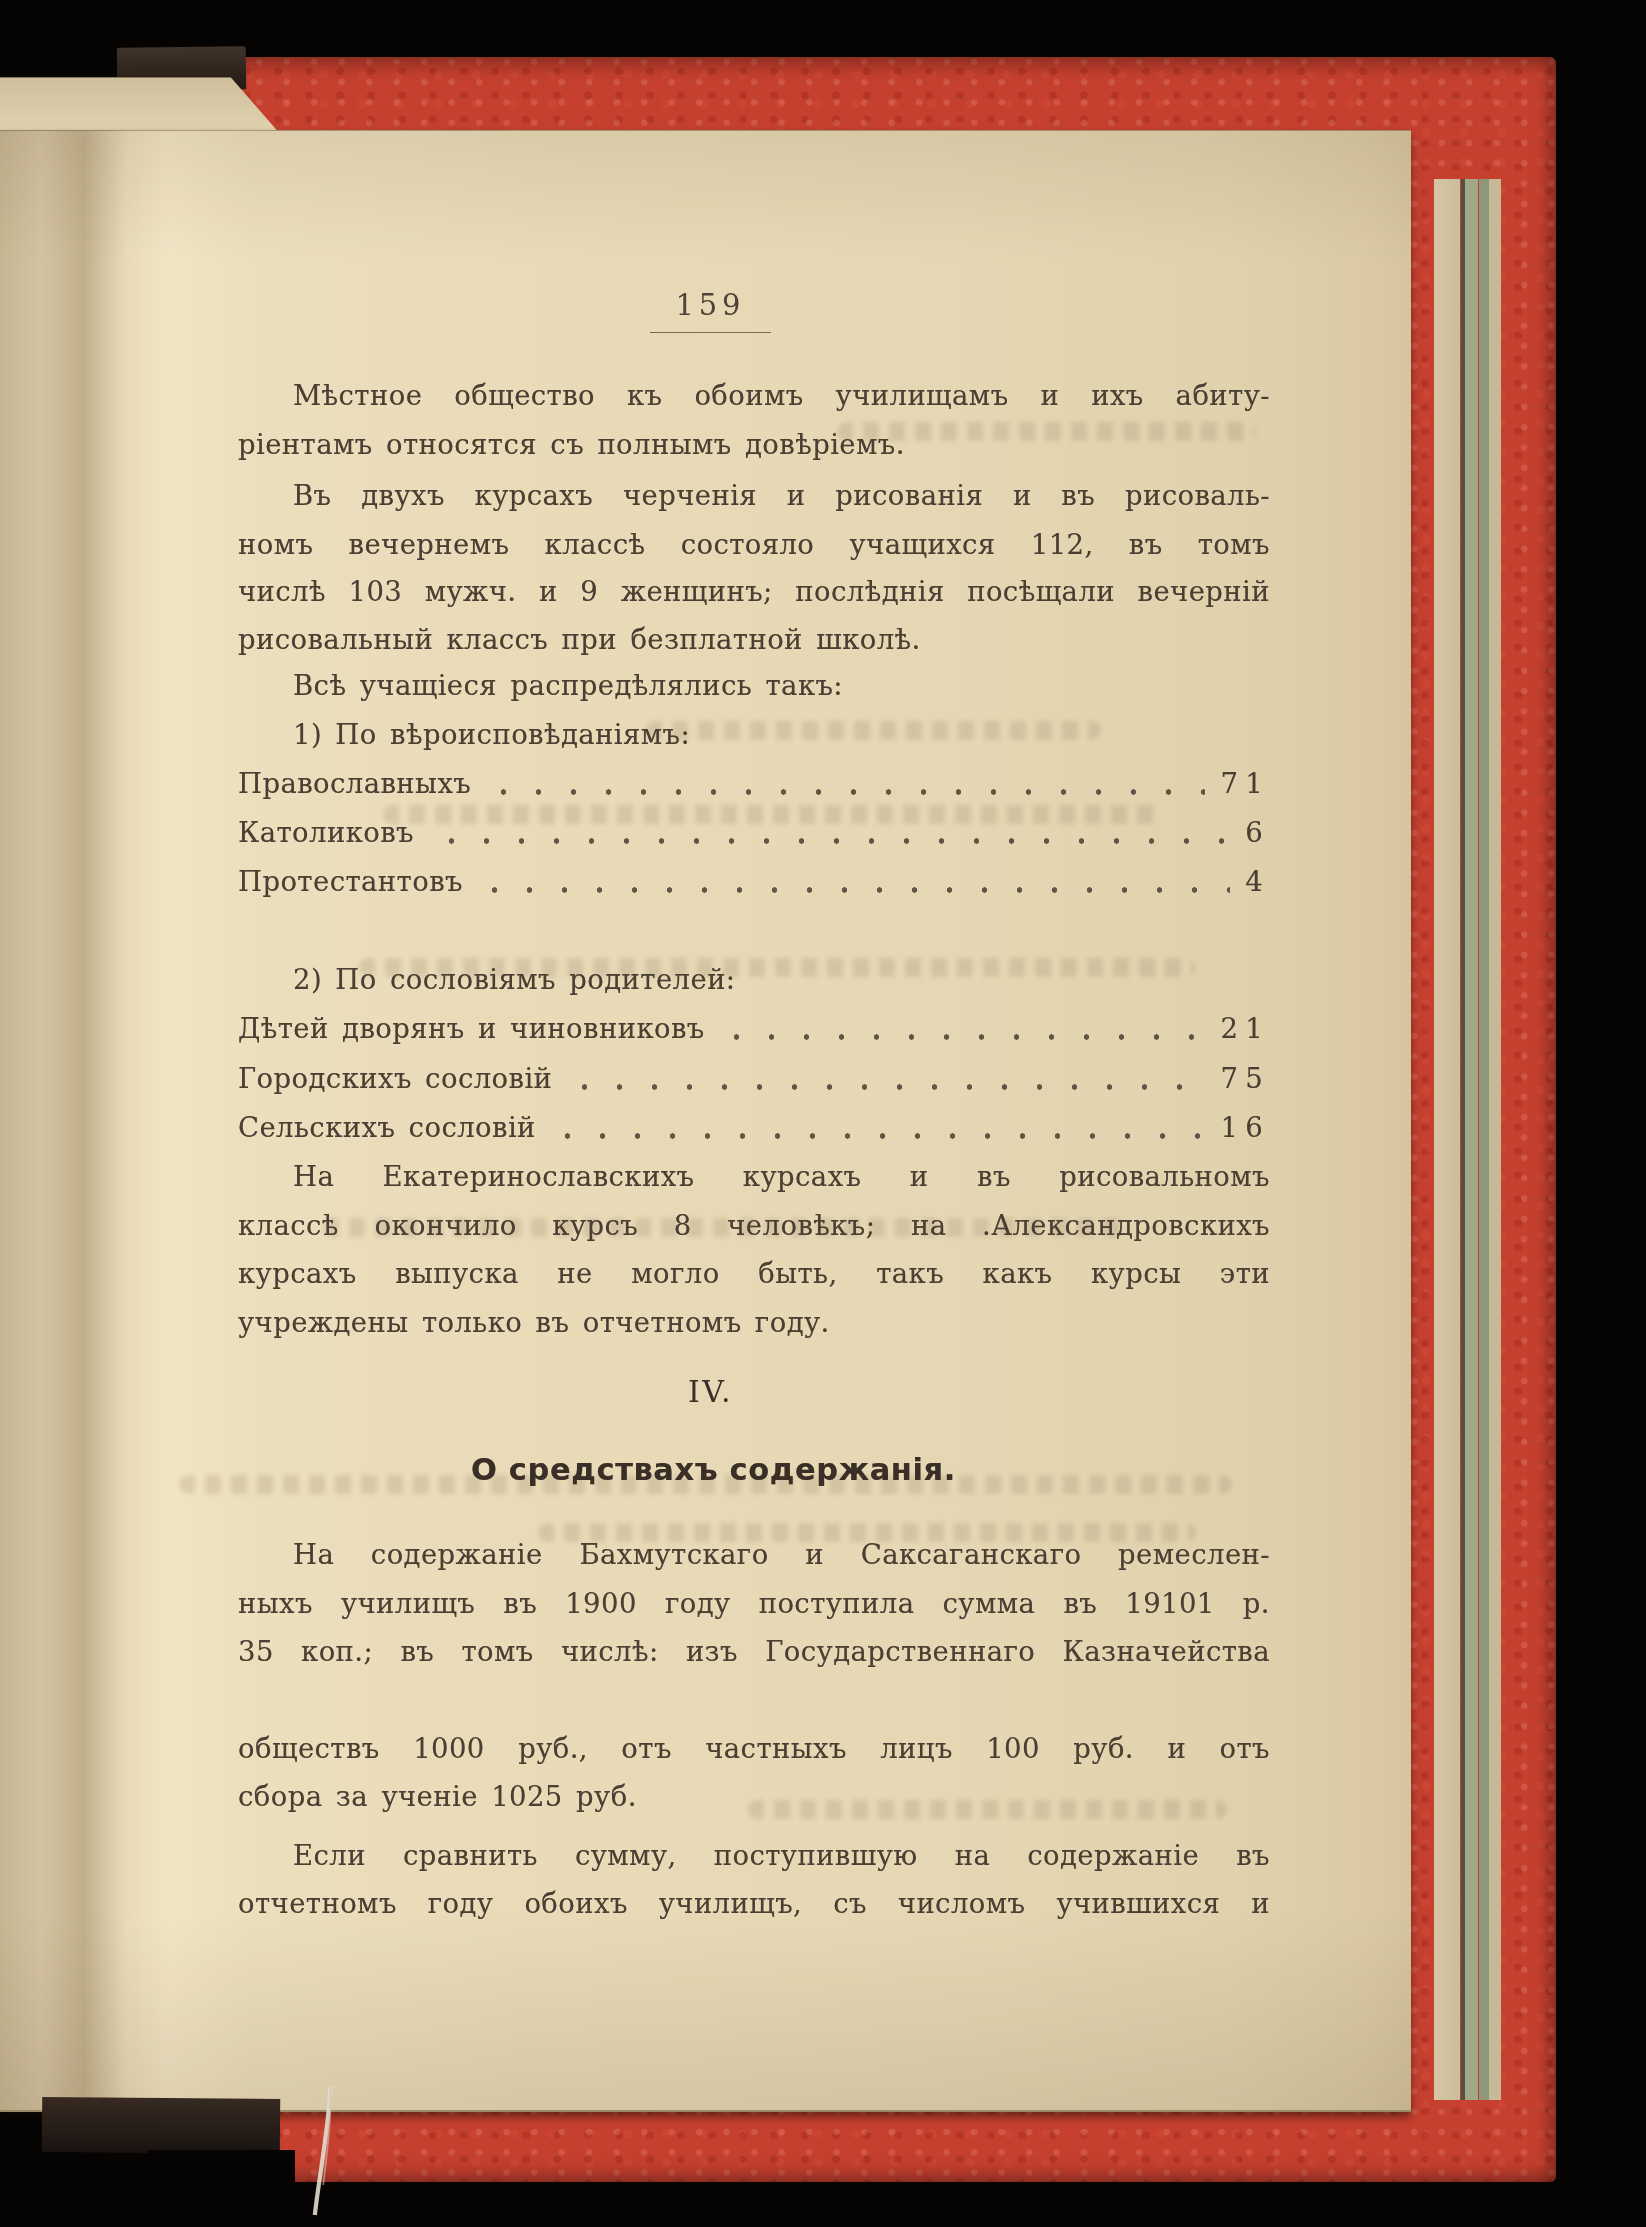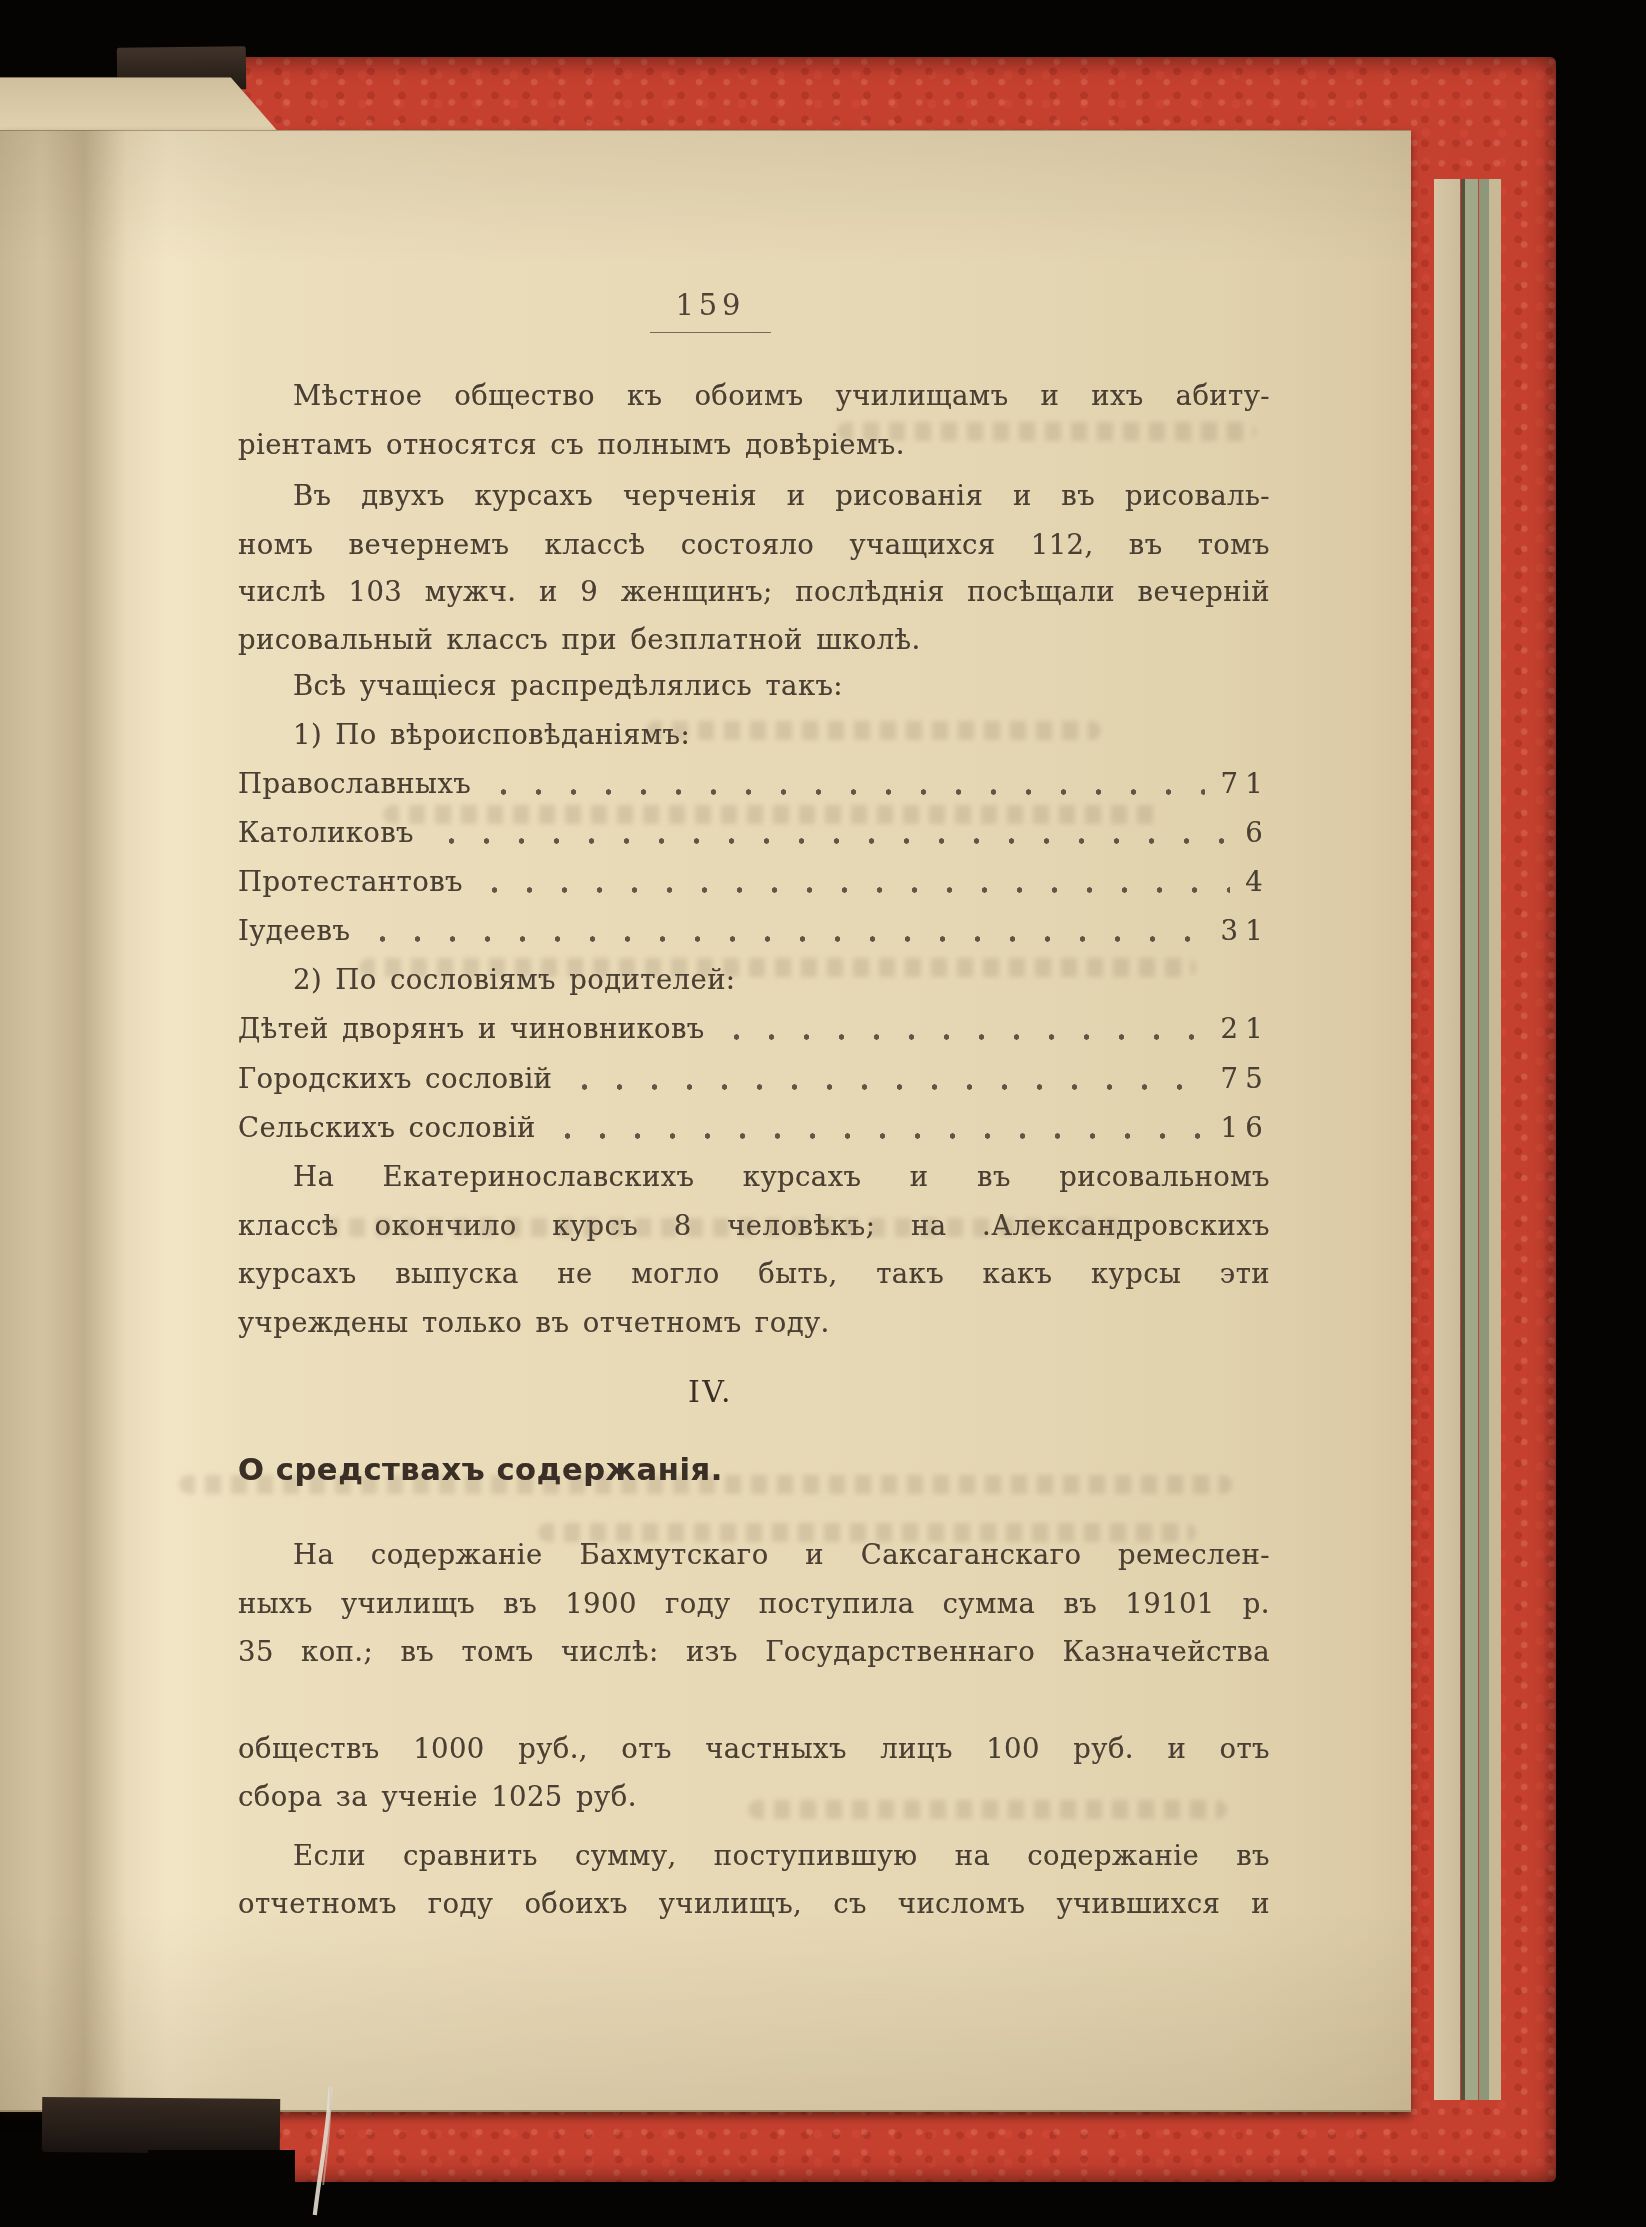--- a/index.html
+++ b/index.html
@@ -90,21 +90,21 @@
     position:absolute;left:543px;top:157px;width:335px;height:66px;
     text-align:center;font-size:29px;letter-spacing:4.8px;color:#4e4336;
   }
   .pagenum span{display:inline-block;padding:0 26px 9.6px 26px;border-bottom:1.8px solid rgba(84,70,52,.75);}
   .chapnum{
     position:absolute;left:543px;top:1243px;width:335px;height:48px;
     text-align:center;font-size:30px;letter-spacing:2.4px;color:var(--heading-ink);
   }
   .chaptitle{
     position:absolute;left:238px;top:1321px;width:951px;height:48px;
-    font-family:"DejaVu Sans",sans-serif;font-weight:700;
+    text-align:center;font-family:"DejaVu Sans",sans-serif;font-weight:700;
     font-size:30.5px;letter-spacing:0.6px;color:var(--heading-ink);
     text-shadow:0 0 0.6px rgba(57,47,38,.5);
   }
   
   .ghost{
     position:absolute;height:19px;filter:blur(2.4px);opacity:.45;border-radius:9.6px;
     background:repeating-linear-gradient(90deg, rgba(122,104,76,.40) 0 15.6px, rgba(122,104,76,0) 15.6px 26px);
   }
 </style>
 </head>
@@ -151,25 +151,20 @@
   <div class="line row" style="top:685px;gap:6px;">
     <span class="lbl">Католиковъ</span>
     <span class="dots"></span>
     <span class="val">6</span>
   </div>
   <div class="line row" style="top:734px;">
     <span class="lbl">Протестантовъ</span>
     <span class="dots"></span>
     <span class="val">4</span>
   </div>
-  <div class="line row" style="top:783px;">
-    <span class="lbl">Іудеевъ</span>
-    <span class="dots"></span>
-    <span class="val">31</span>
-  </div>
 
   <div class="line ind" style="top:832px;">2) По сословіямъ родителей:</div>
   <div class="line row" style="top:881px;">
     <span class="lbl">Дѣтей дворянъ и чиновниковъ</span>
     <span class="dots"></span>
     <span class="val">21</span>
   </div>
   <div class="line row" style="top:931px;">
     <span class="lbl">Городскихъ сословій</span>
     <span class="dots"></span>

